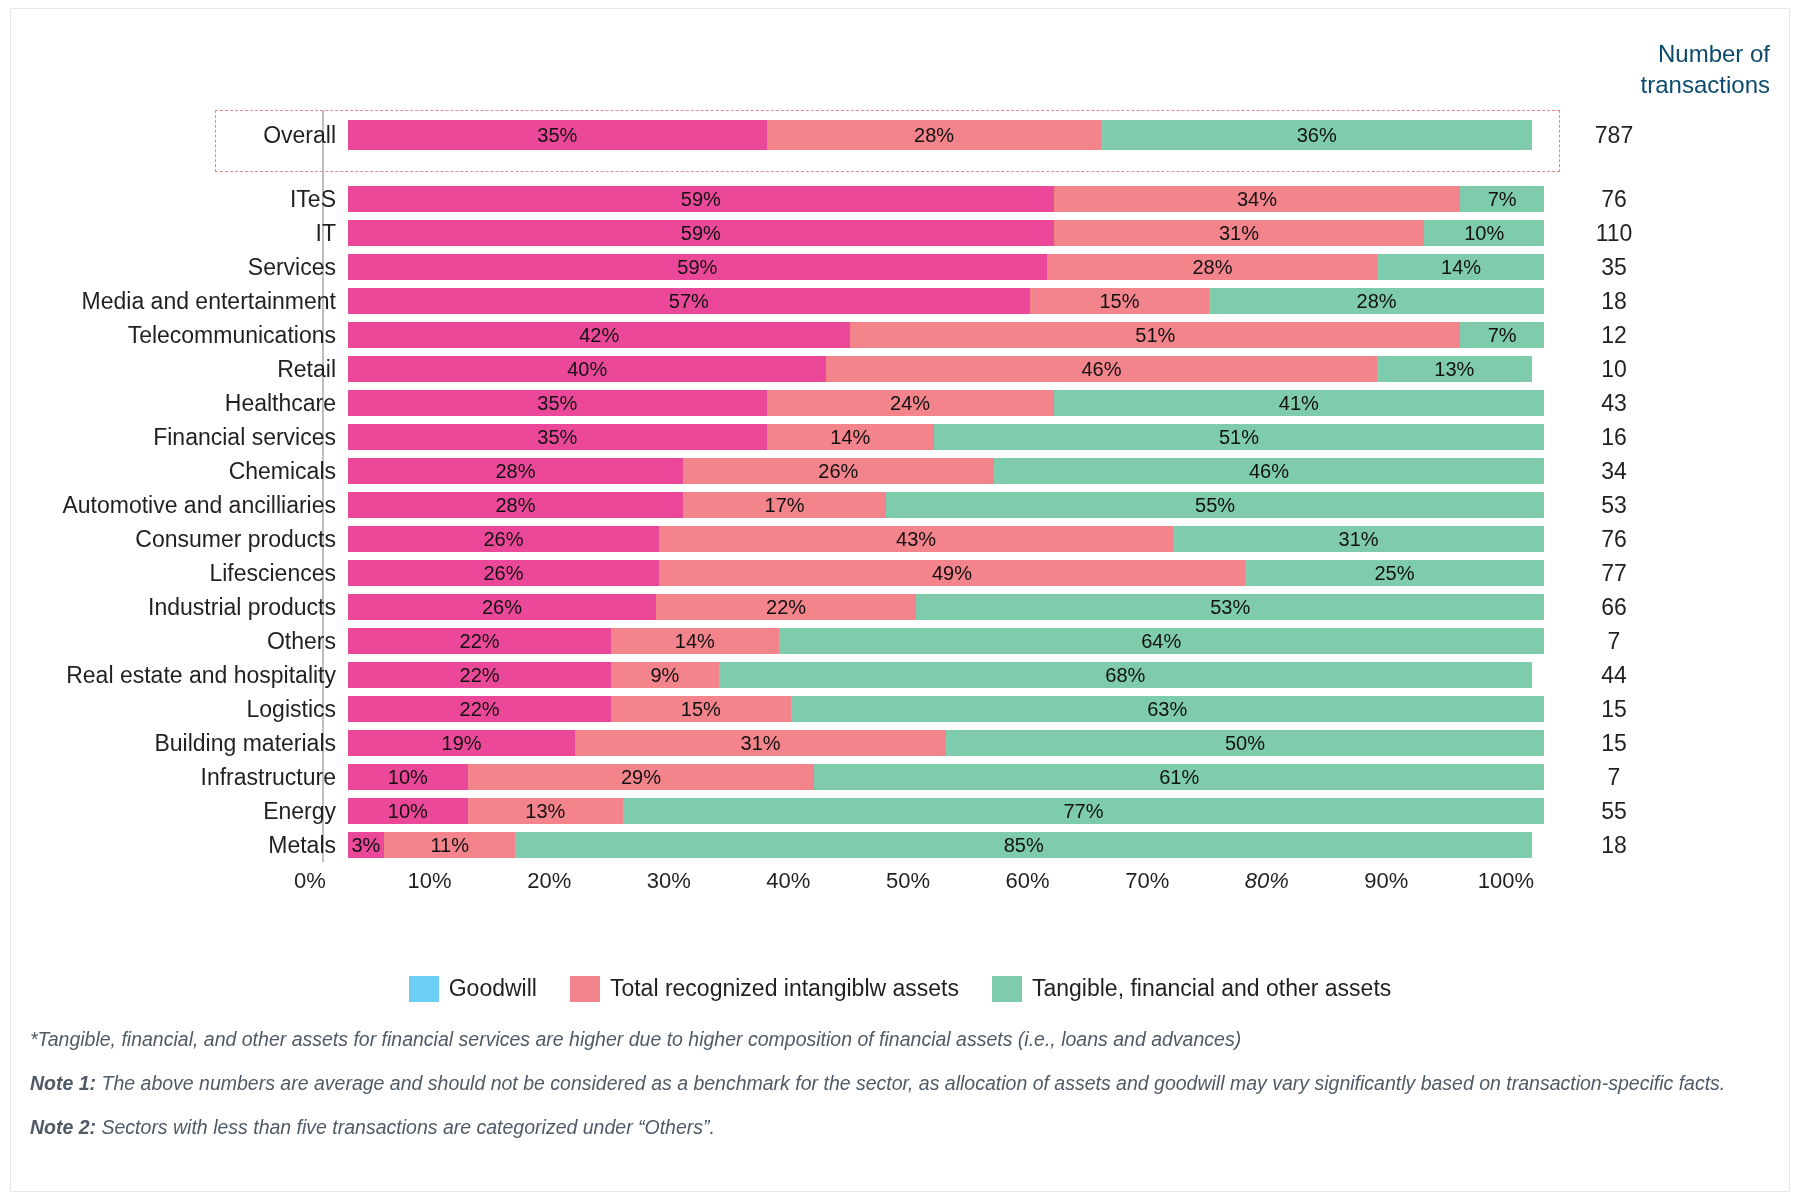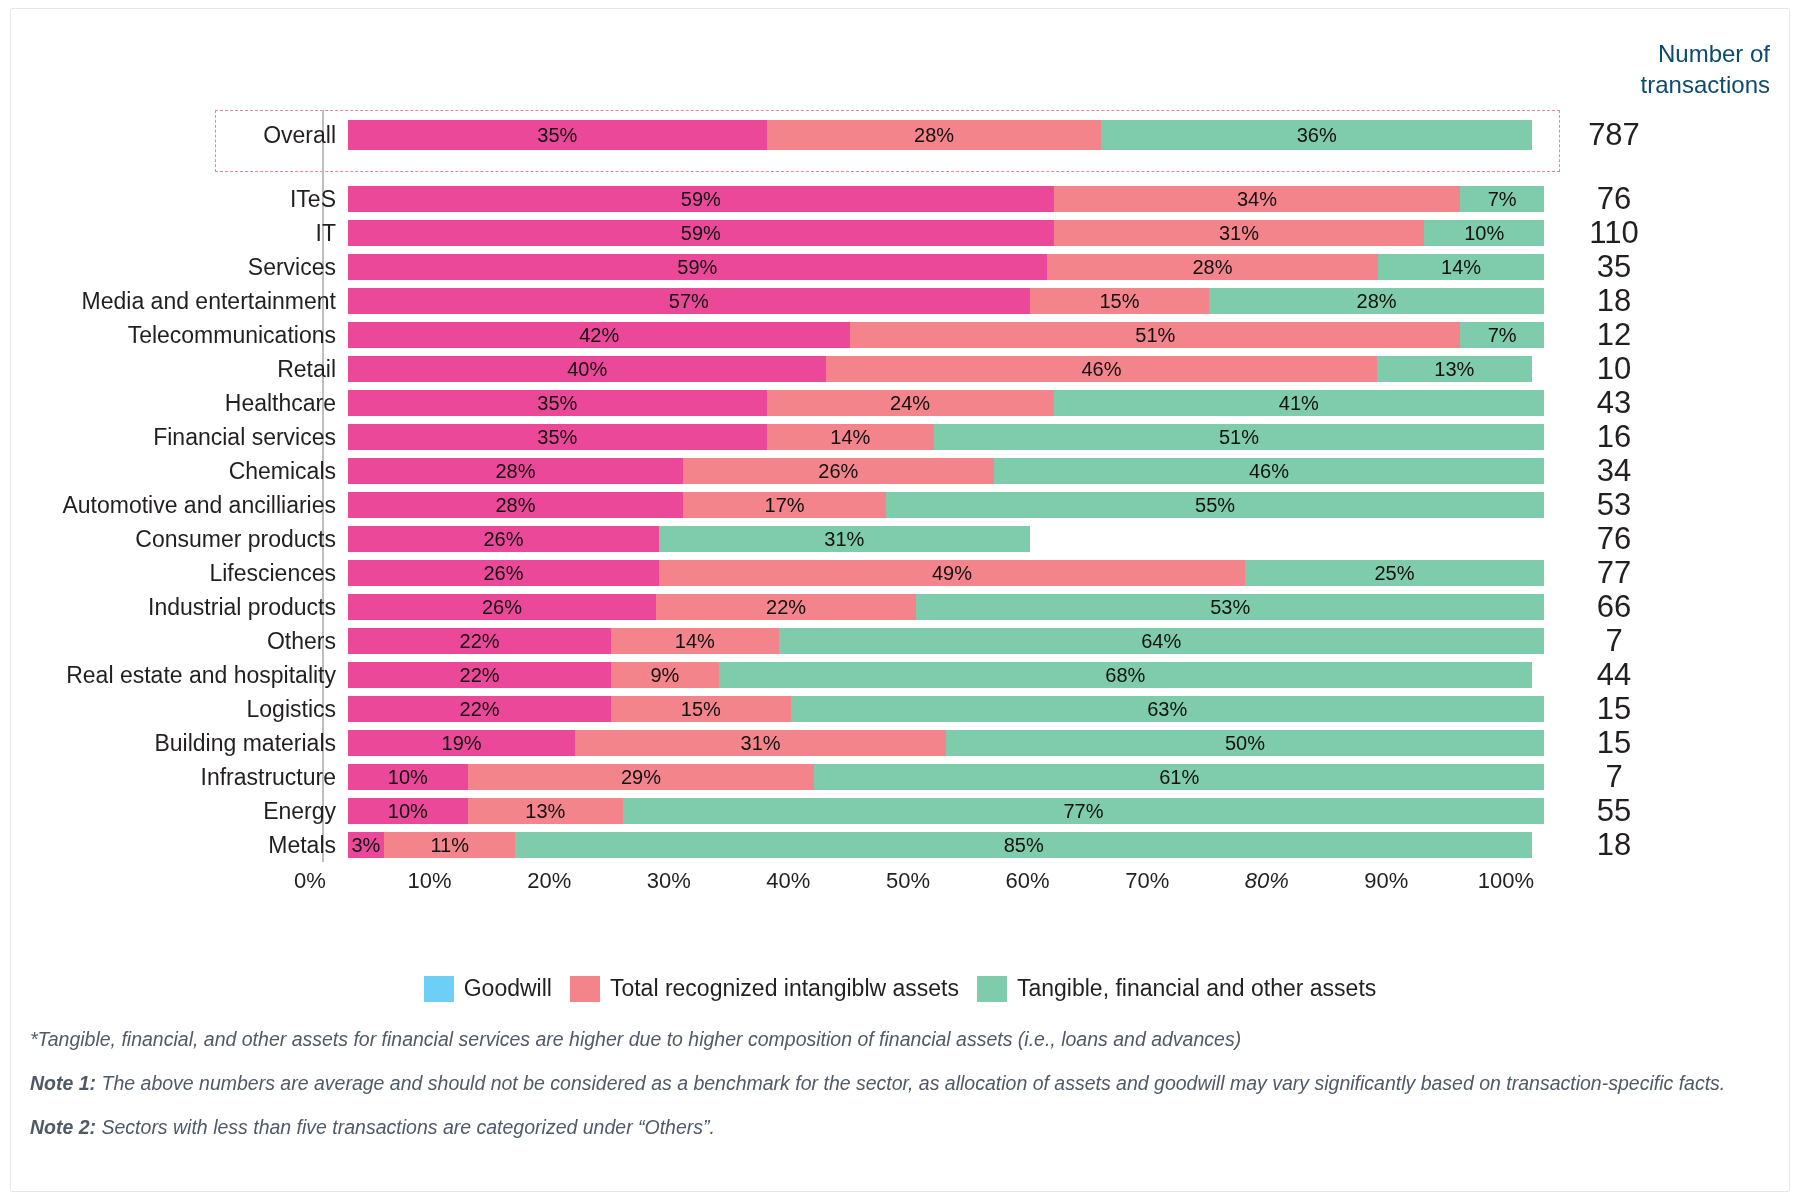--- a/index.html
+++ b/index.html
@@ -82,21 +82,21 @@
     white-space: nowrap;
   }
   .seg.goodwill  { background: #ec4899; }
   .seg.intang    { background: #F4848C; }
   .seg.tangible  { background: #7ECCAB; }
 
   .num-cell {
     flex: 0 0 200px;
     width: 200px;
     text-align: center;
-    font-size: 31px;
+    font-size: 23px;
     color: #231f20;
     padding-right: 60px;
     box-sizing: border-box;
   }
 
   
   .overall-box {
     position: absolute;
     left: 215px;
     top: 0px;
@@ -135,21 +135,21 @@
     white-space: nowrap;
   }
 
   
   .legend {
     position: absolute;
     left: 0; top: 975px;
     width: 1800px;
     display: flex;
     justify-content: center;
-    gap: 18px;
+    gap: 33px;
     align-items: center;
   }
   .legend-item { display: flex; align-items: center; gap: 10px; }
   .swatch { width: 30px; height: 26px; }
   .legend-label { font-size: 23px; color: #231f20; }
 
   
   .notes {
     position: absolute;
     left: 30px;
@@ -344,20 +344,23 @@
               <span>55%</span>
             </div>
           </div>
           <div class="num-cell">53</div>
         </div>
         <div class="row">
           <div class="cat-label">Consumer products</div>
           <div class="bar-track">
             <div class="seg goodwill" style="width: 310.96px;">
               <span>26%</span>
+            </div>
+            <div class="seg intang" style="width: 514.28px;">
+              <span>43%</span>
             </div>
             <div class="seg tangible" style="width: 370.76px;">
               <span>31%</span>
             </div>
           </div>
           <div class="num-cell">76</div>
         </div>
         <div class="row">
           <div class="cat-label">Lifesciences</div>
           <div class="bar-track">

